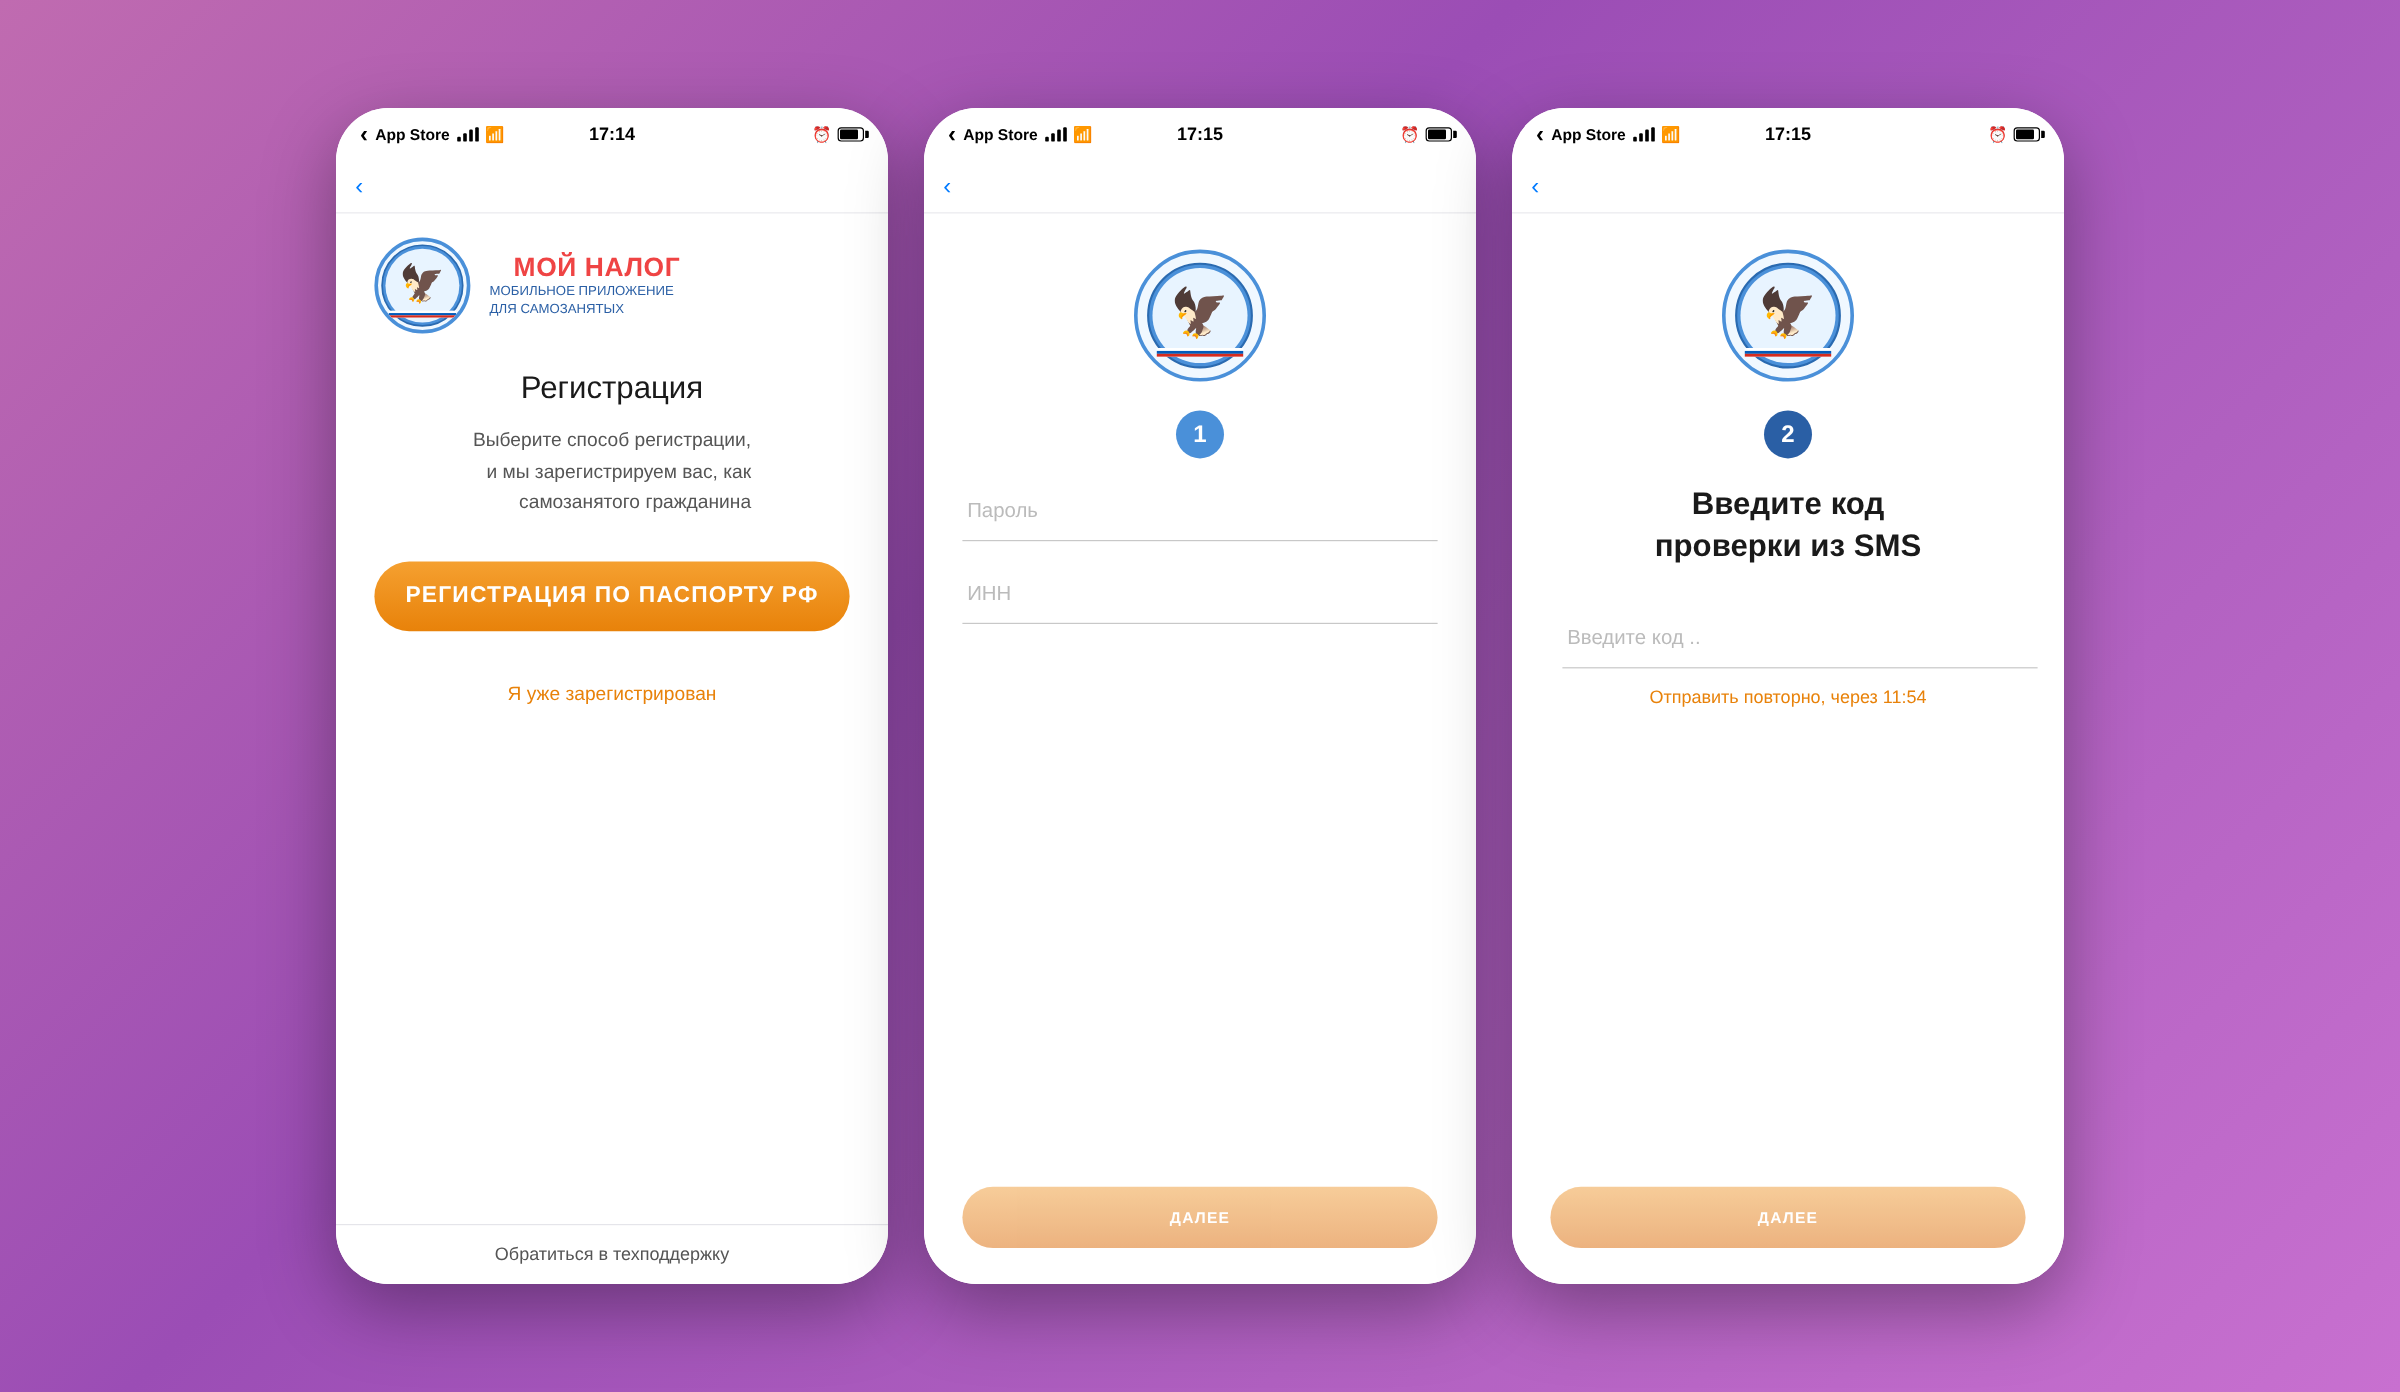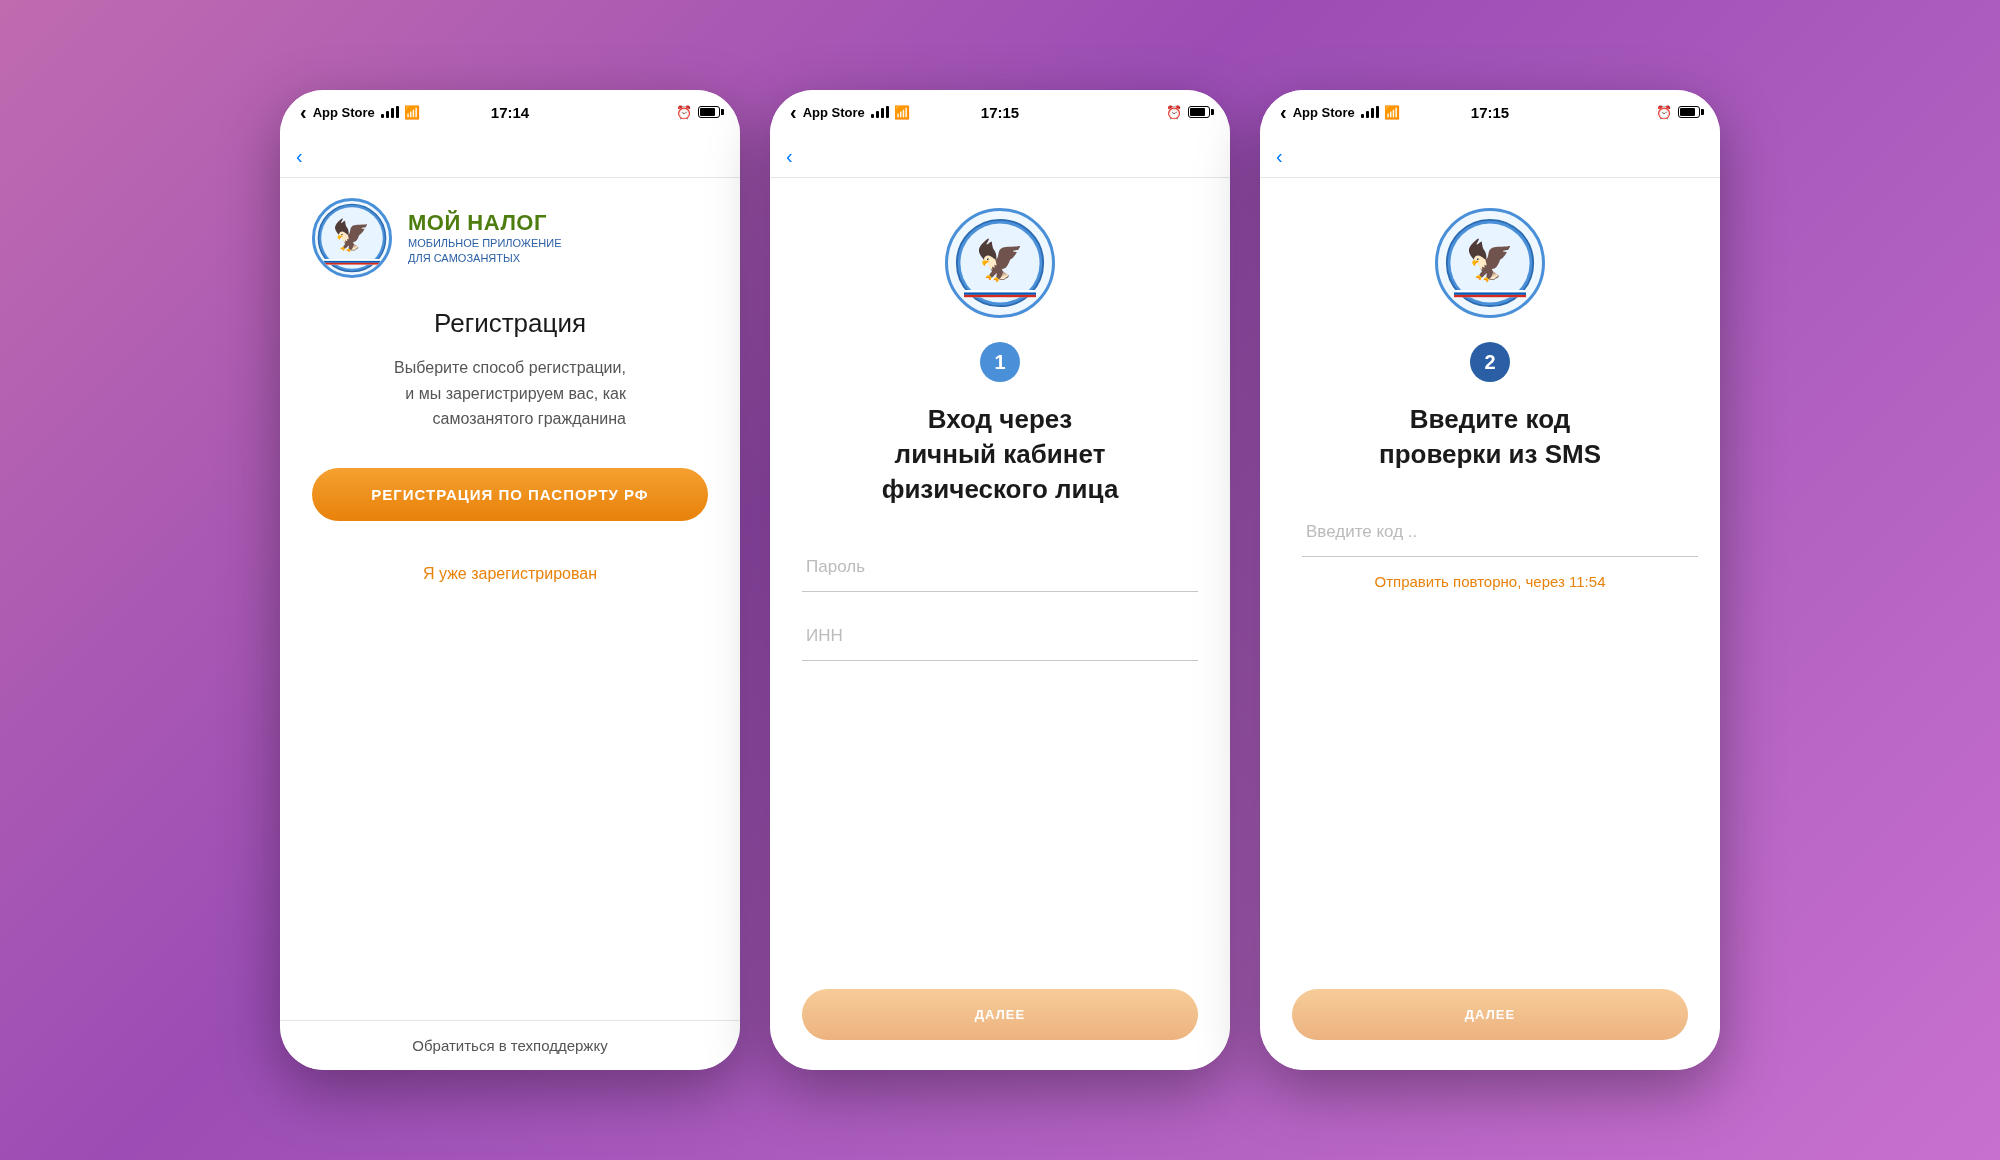--- a/index.html
+++ b/index.html
@@ -156,22 +156,23 @@
       background: #f0f8ff;
       flex-shrink: 0;
     }
     .app-title-block {
       display: flex;
       flex-direction: column;
     }
     .app-title {
       font-size: 22px;
       font-weight: 800;
-      color: #4d7c0f;
+      color: #ef4444;
       letter-spacing: 0.5px;
+      margin-left: 20px;
     }
     .app-subtitle {
       font-size: 11px;
       color: #2a5fa5;
       font-weight: 500;
       line-height: 1.4;
     }
 
     .reg-title {
       font-size: 26px;
@@ -188,21 +189,21 @@
       margin-bottom: 36px;
     }
 
     .btn-orange {
       width: 100%;
       padding: 18px;
       background: linear-gradient(to bottom, #f5a030, #e8820a);
       border: none;
       border-radius: 30px;
       color: #fff;
-      font-size: 15px;
+      font-size: 19px;
       font-weight: 700;
       letter-spacing: 1px;
       cursor: pointer;
       margin-bottom: 16px;
       text-transform: uppercase;
     }
     .btn-outline {
       width: 100%;
       padding: 17px;
       background: #fff;
@@ -431,21 +432,20 @@
           <text x="50" y="62" text-anchor="middle" font-size="44" fill="#c8a000">🦅</text>
           <rect x="10" y="80" width="80" height="8" fill="#fff" rx="0"></rect>
           <rect x="10" y="80" width="80" height="2.7" fill="#fff"></rect>
           <rect x="10" y="82.7" width="80" height="2.7" fill="#005bbb"></rect>
           <rect x="10" y="85.4" width="80" height="2.6" fill="#d52b1e"></rect>
         </svg>
       </div>
 
       <div class="step-badge">1</div>
 
-      <div class="screen-title">Вход через<br>личный кабинет<br>физического лица</div>
 
       <input class="input-field" type="password" placeholder="Пароль" style="">
       <input class="input-field" type="text" placeholder="ИНН" style="">
 
       <button class="btn-orange-disabled" style="margin-top: auto;">ДАЛЕЕ</button>
     </div>
   </div>
 </div>
 
 <div class="phone-frame">

